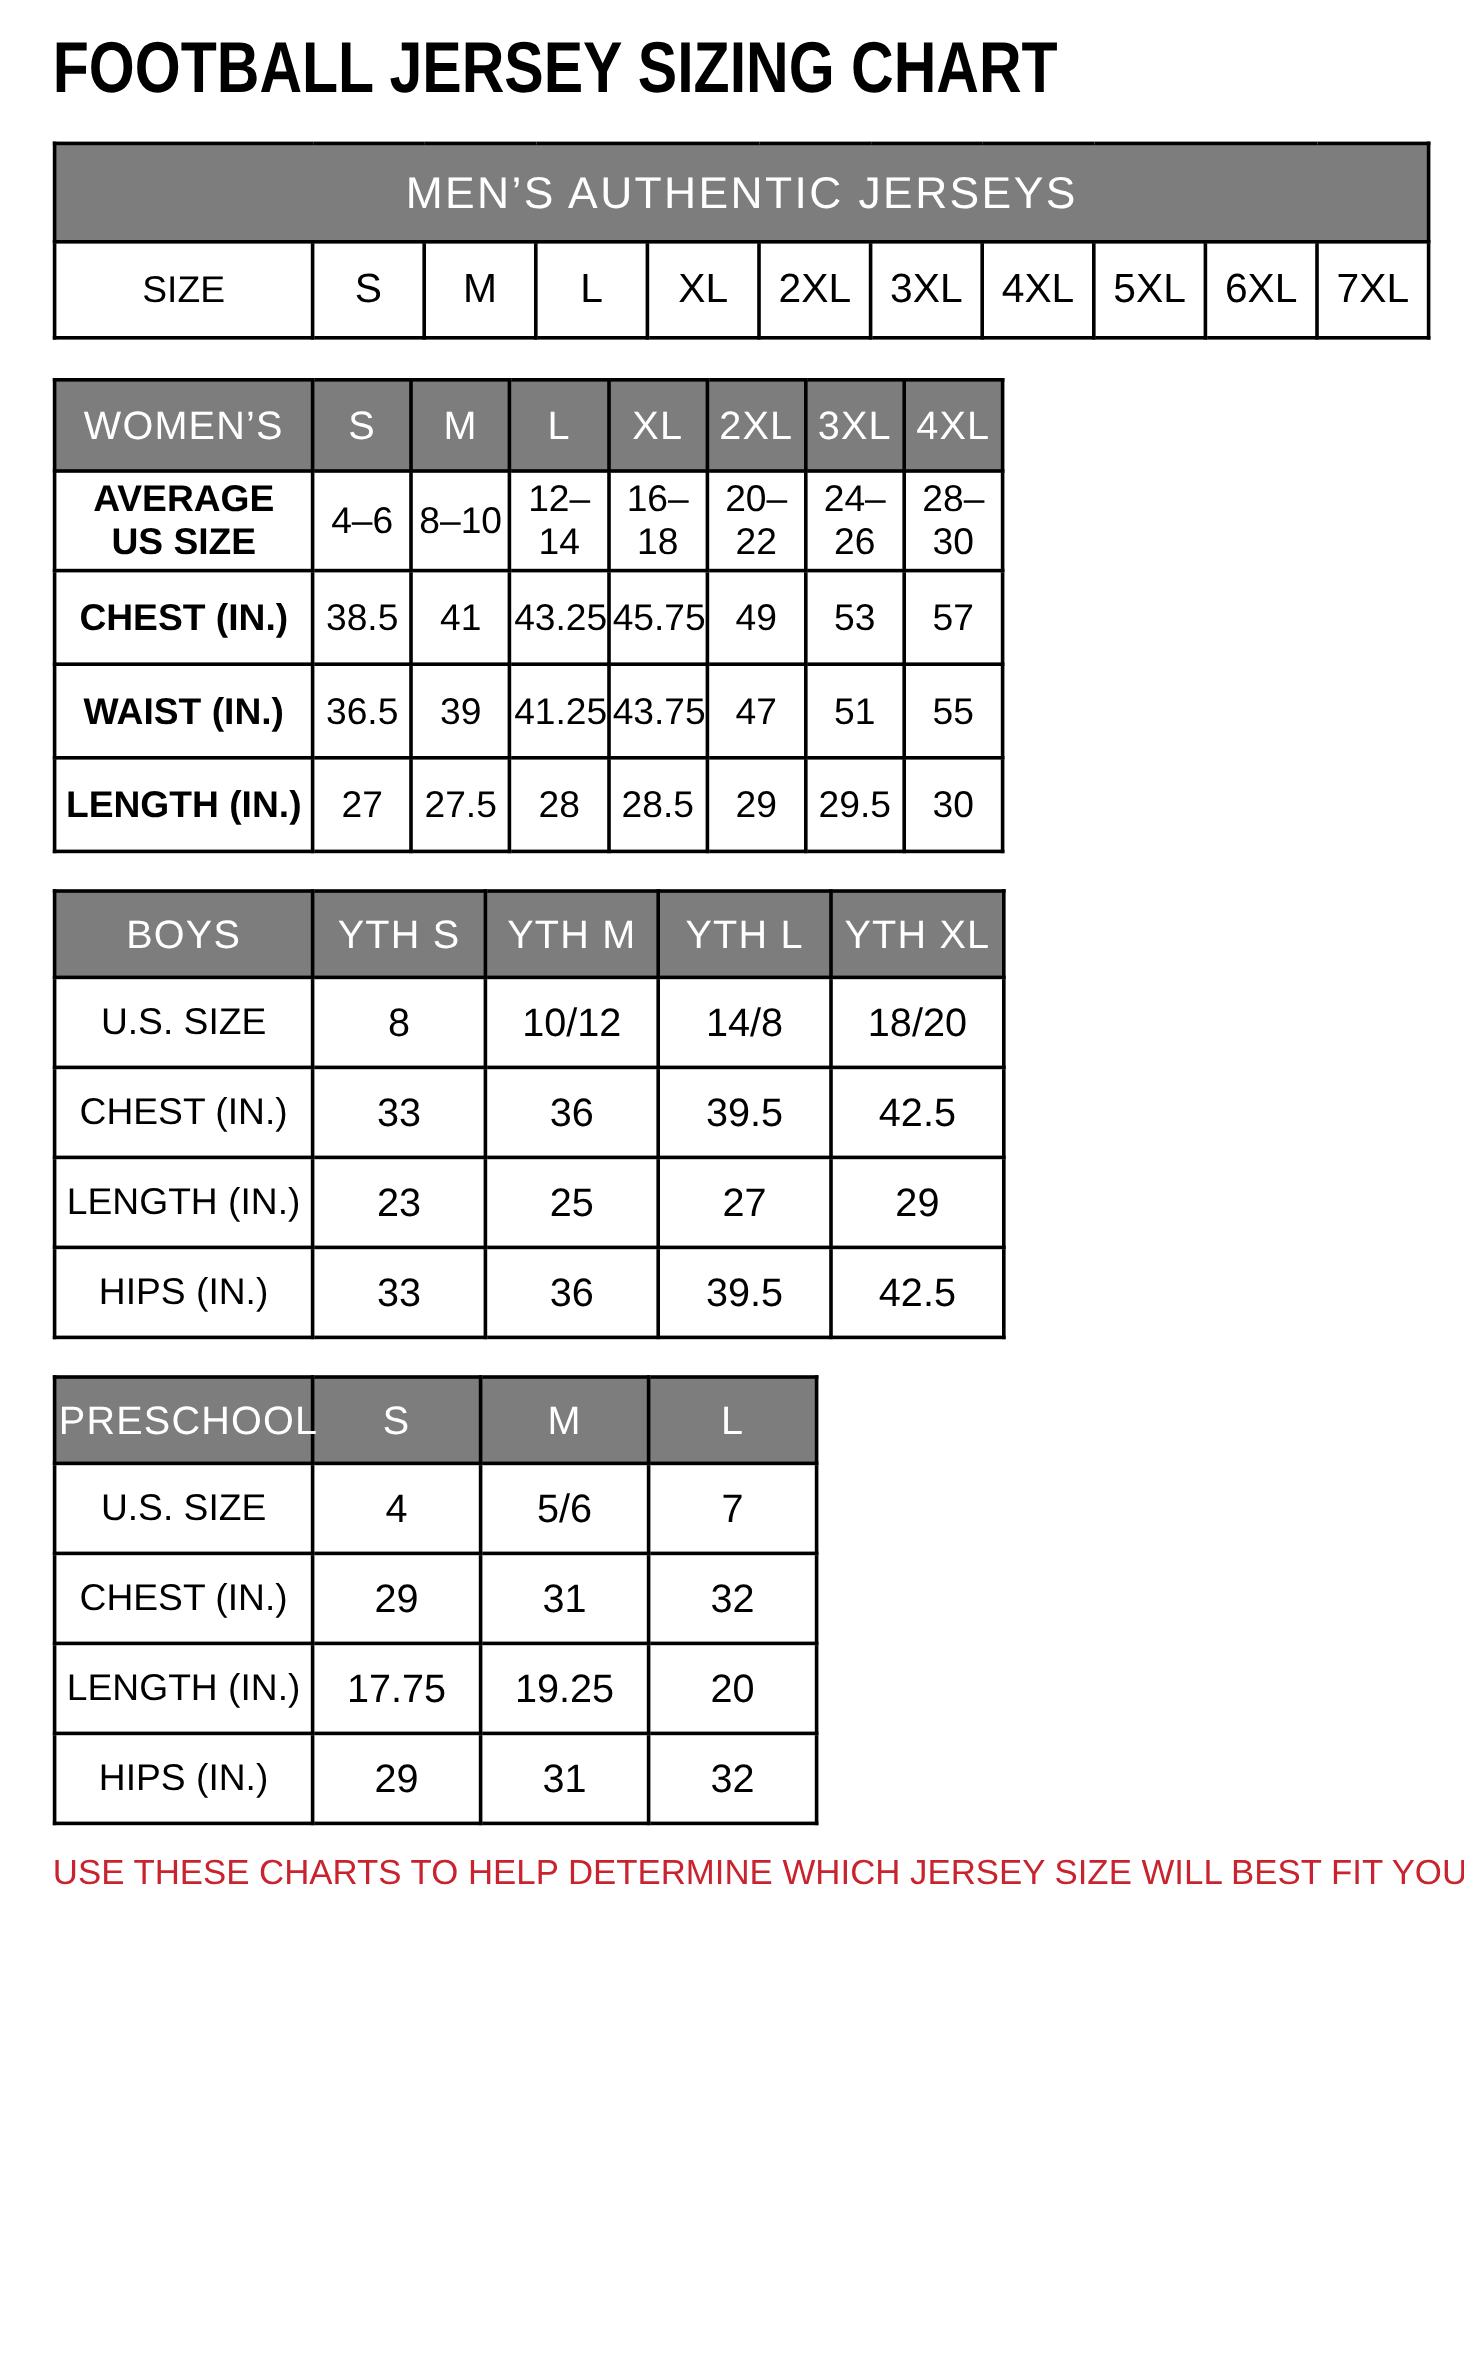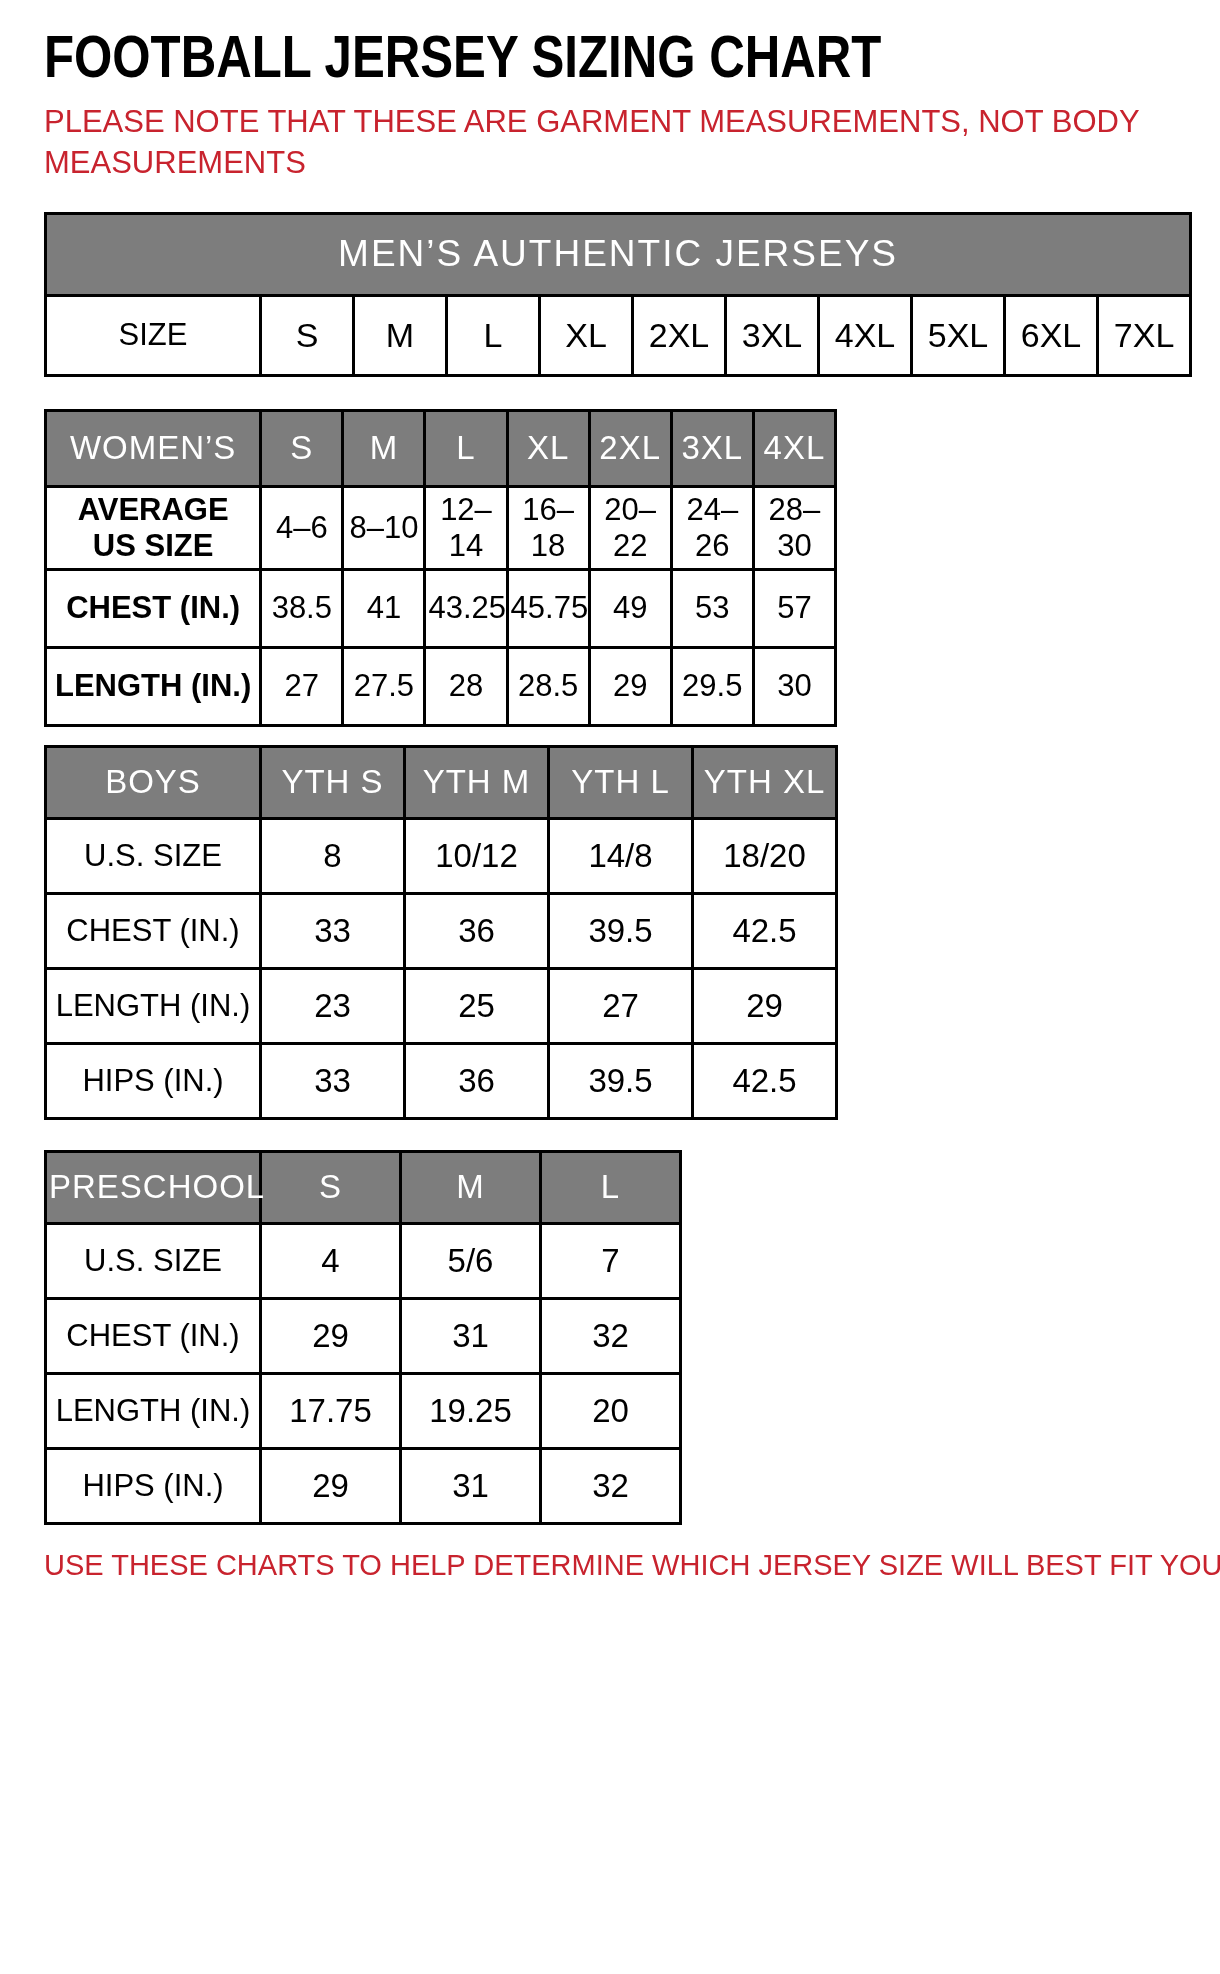--- a/index.html
+++ b/index.html
@@ -52,21 +52,21 @@
   .tbl tbody th { white-space: pre-line; }
 
   
   .tbl-mens { width: 1146px; margin-bottom: 32px; margin-top: 28px; }
   .tbl-mens thead th { height: 82px; font-size: 37px; letter-spacing: 2px; }
   .tbl-mens tbody th, .tbl-mens tbody td { height: 80px; }
   .tbl-mens tbody th { font-size: 31px; }
   .tbl-mens tbody td { font-size: 34px; }
 
   
-  .tbl-womens { width: 793px; margin-bottom: 18px; }
+  .tbl-womens { width: 793px; margin-bottom: 30px; }
   .tbl-womens thead th { height: 76px; font-size: 33px; letter-spacing: 1px; }
   .tbl-womens tbody th, .tbl-womens tbody td { height: 78px; }
   .tbl-womens tbody th { font-size: 31px; font-weight: bold; }
   .tbl-womens tbody td { font-size: 31px; letter-spacing: 0; }
 
   
   .tbl-boys { width: 793px; margin-bottom: 30px; }
   .tbl-boys thead th { height: 72px; font-size: 33px; letter-spacing: 1px; }
   .tbl-boys tbody th, .tbl-boys tbody td { height: 75px; }
   .tbl-boys tbody th { font-size: 31px; }
@@ -92,21 +92,20 @@
     margin-top: 6px;
   }
 </style>
 </head>
 <body>
 
 <div class="page">
 
   <h1 class="title">FOOTBALL JERSEY SIZING CHART</h1>
 
-  <p class="note">PLEASE NOTE THAT THESE ARE GARMENT MEASUREMENTS, NOT BODY MEASUREMENTS</p>
 
   <table class="tbl tbl-mens">
     <colgroup>
         <col class="c-label">
         <col span="10" class="c-mens">
       </colgroup>
     <thead>
       <tr>
         <th colspan="11">MEN’S AUTHENTIC JERSEYS</th>
       </tr>
@@ -161,20 +160,30 @@
           <th>CHEST (IN.)</th>
           <td>38.5</td>
           <td>41</td>
           <td>43.25</td>
           <td>45.75</td>
           <td>49</td>
           <td>53</td>
           <td>57</td>
         </tr>
         <tr>
+          <th>WAIST (IN.)</th>
+          <td>36.5</td>
+          <td>39</td>
+          <td>41.25</td>
+          <td>43.75</td>
+          <td>47</td>
+          <td>51</td>
+          <td>55</td>
+        </tr>
+        <tr>
           <th>LENGTH (IN.)</th>
           <td>27</td>
           <td>27.5</td>
           <td>28</td>
           <td>28.5</td>
           <td>29</td>
           <td>29.5</td>
           <td>30</td>
         </tr>
       </tbody>

